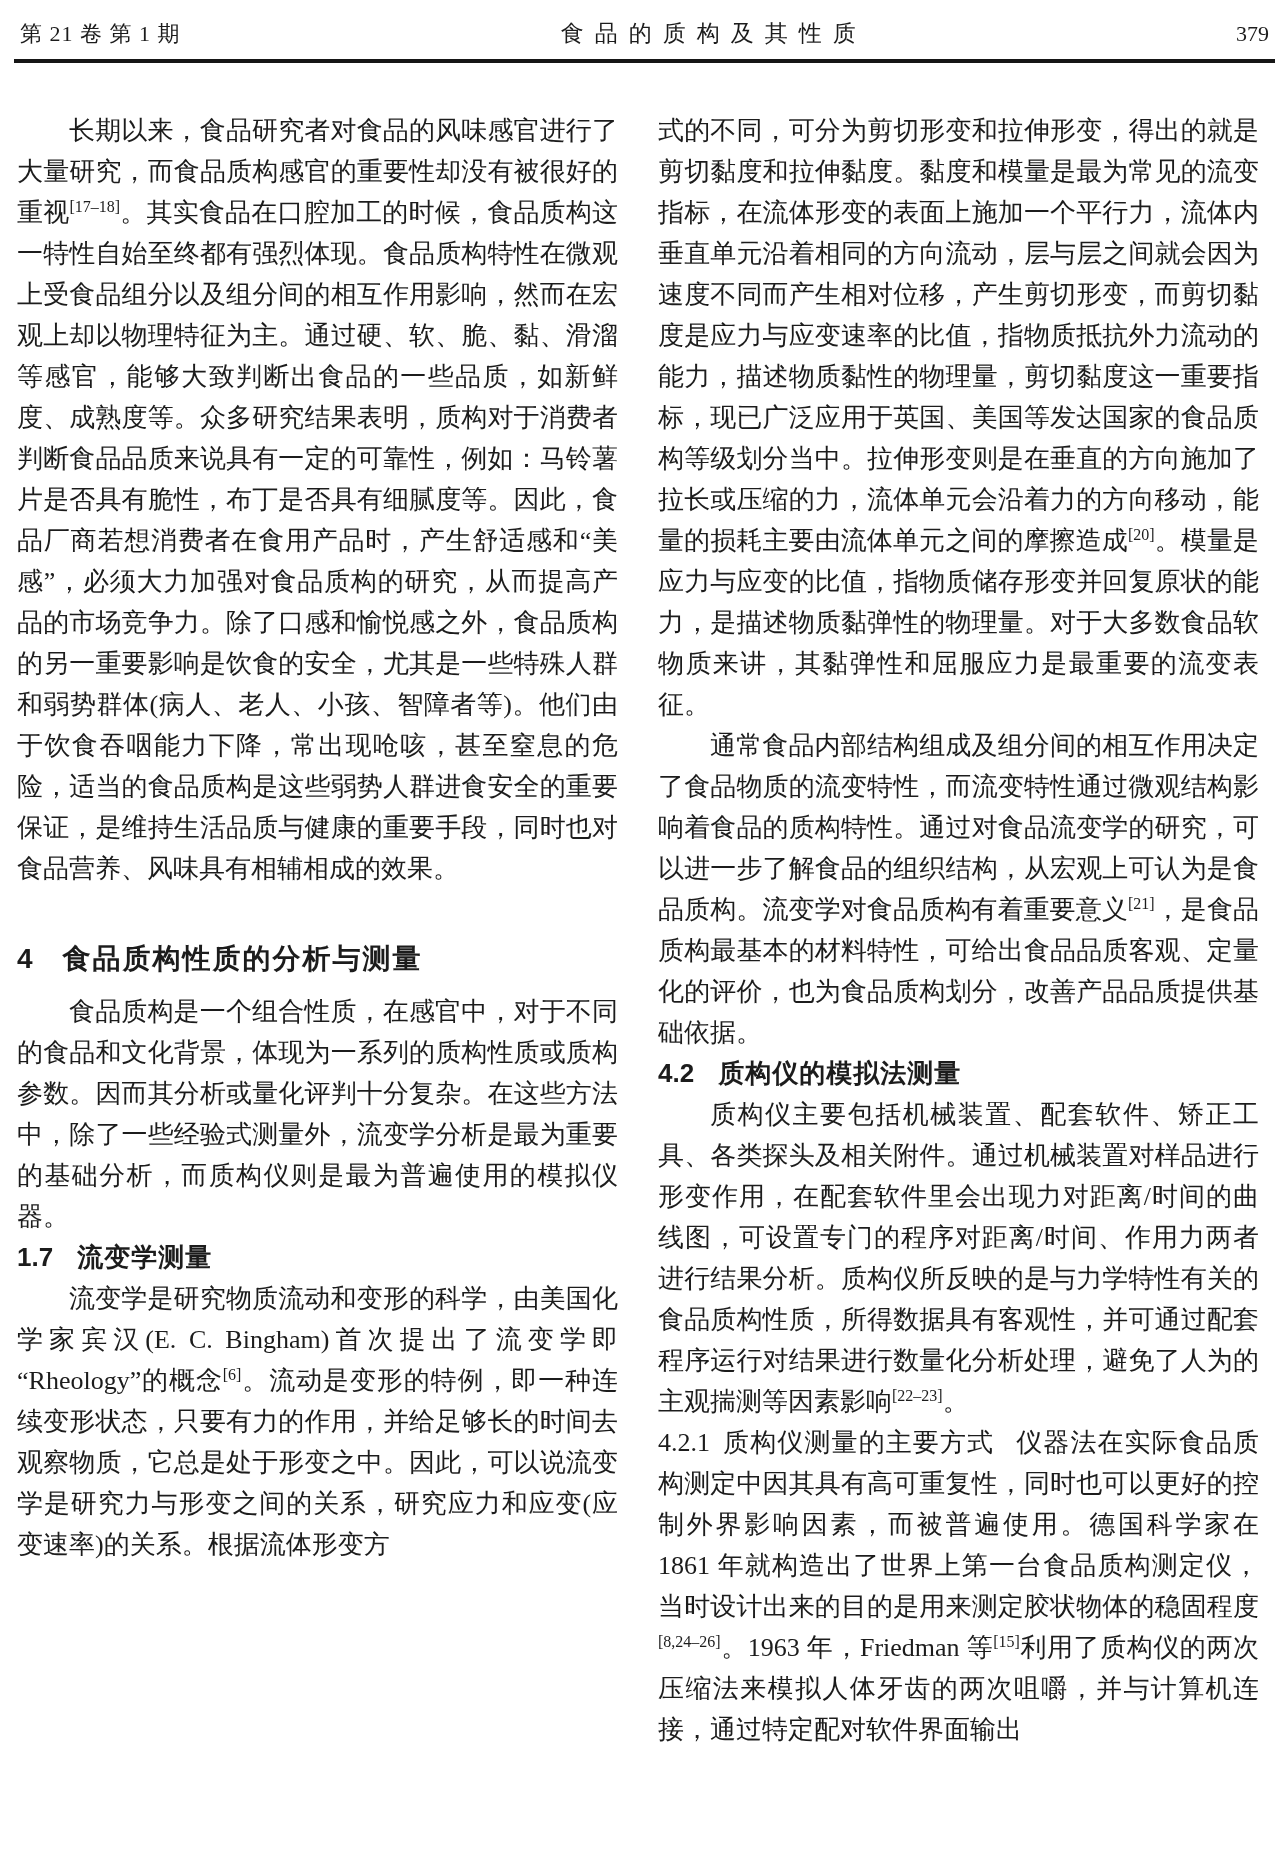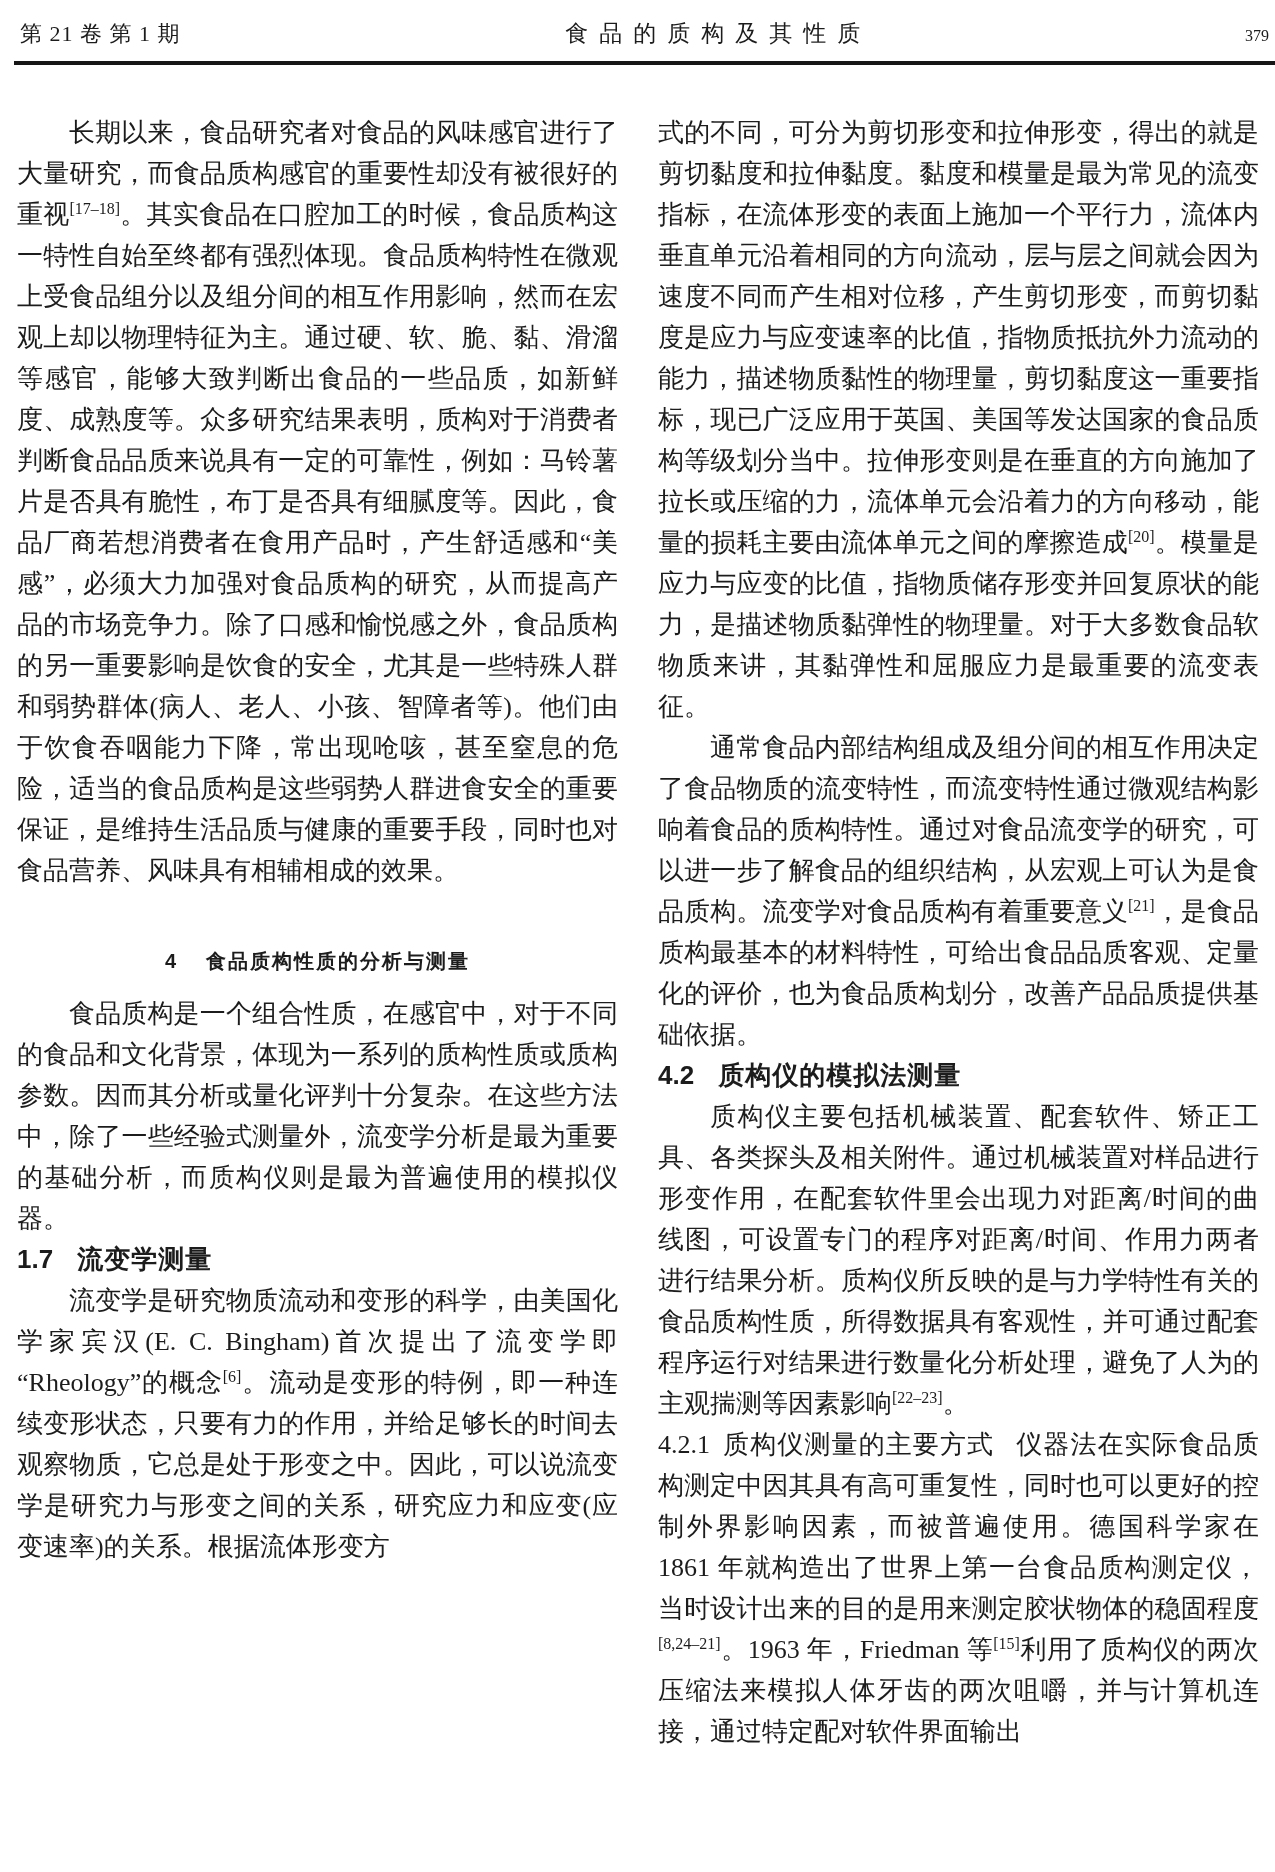--- a/index.html
+++ b/index.html
@@ -15,21 +15,21 @@
   .page-header {
     display: flex; align-items: baseline;
     font-size: 22px; line-height: 28px;
     padding: 0 6px;
   }
   .page-header .vol { flex: 0 0 auto; letter-spacing: 1px; }
   .page-header .running-title {
     flex: 1 1 auto; text-align: center;
     font-size: 23px; letter-spacing: 11px; text-indent: 11px;
   }
-  .page-header .pageno { flex: 0 0 auto; font-size: 16px; }
+  .page-header .pageno { flex: 0 0 auto; font-size: 22px; }
 
   .header-rule {
     height: 4px; background: #161616; border: none;
     margin: 11px 0 0 0;
   }
 
   .columns {
     display: flex; gap: 40px;
     margin-top: 47px;
     padding: 0 3px;
@@ -47,24 +47,23 @@
 
   .sup {
     font-size: 16px;
     vertical-align: 9px;
     line-height: 0;
   }
 
   .sec-h1 {
     font-family: "Liberation Sans", "DejaVu Sans", sans-serif;
     font-weight: bold;
-    font-size: 20px; line-height: 42px;
+    font-size: 28px; line-height: 42px;
     margin: 49px 0 11px 0;
     letter-spacing: 2px;
-    text-align: center;
   }
   .sec-h1 .hnum { margin-right: 30px; letter-spacing: 0; }
 
   .sec-h2 {
     font-family: "Liberation Sans", "DejaVu Sans", sans-serif;
     font-weight: bold;
     font-size: 26px; line-height: 41px;
     letter-spacing: 1px;
   }
   .sec-h2 .hnum { margin-right: 24px; letter-spacing: 0; }
@@ -88,16 +87,16 @@
         <div class="sec-h1"><span class="hnum">4</span><span>食品质构性质的分析与测量</span></div>
         <p class="para indent"><span>食品质构是一个组合性质，在感官中，对于不同的食品和文化背景，体现为一系列的质构性质或质构参数。因而其分析或量化评判十分复杂。在这些方法中，除了一些经验式测量外，流变学分析是最为重要的基础分析，而质构仪则是最为普遍使用的模拟仪器。</span></p>
         <div class="sec-h2"><span class="hnum">1.7</span><span>流变学测量</span></div>
         <p class="para indent"><span>流变学是研究物质流动和变形的科学，由美国化学家宾汉(E. C. Bingham)首次提出了流变学即“Rheology”的概念</span><span class="sup">[6]</span><span>。流动是变形的特例，即一种连续变形状态，只要有力的作用，并给足够长的时间去观察物质，它总是处于形变之中。因此，可以说流变学是研究力与形变之间的关系，研究应力和应变(应变速率)的关系。根据流体形变方</span></p>
       </div>
     <div class="col" id="col-right">
         <p class="para"><span>式的不同，可分为剪切形变和拉伸形变，得出的就是剪切黏度和拉伸黏度。黏度和模量是最为常见的流变指标，在流体形变的表面上施加一个平行力，流体内垂直单元沿着相同的方向流动，层与层之间就会因为速度不同而产生相对位移，产生剪切形变，而剪切黏度是应力与应变速率的比值，指物质抵抗外力流动的能力，描述物质黏性的物理量，剪切黏度这一重要指标，现已广泛应用于英国、美国等发达国家的食品质构等级划分当中。拉伸形变则是在垂直的方向施加了拉长或压缩的力，流体单元会沿着力的方向移动，能量的损耗主要由流体单元之间的摩擦造成</span><span class="sup">[20]</span><span>。模量是应力与应变的比值，指物质储存形变并回复原状的能力，是描述物质黏弹性的物理量。对于大多数食品软物质来讲，其黏弹性和屈服应力是最重要的流变表征。</span></p>
         <p class="para indent"><span>通常食品内部结构组成及组分间的相互作用决定了食品物质的流变特性，而流变特性通过微观结构影响着食品的质构特性。通过对食品流变学的研究，可以进一步了解食品的组织结构，从宏观上可认为是食品质构。流变学对食品质构有着重要意义</span><span class="sup">[21]</span><span>，是食品质构最基本的材料特性，可给出食品品质客观、定量化的评价，也为食品质构划分，改善产品品质提供基础依据。</span></p>
         <div class="sec-h2"><span class="hnum">4.2</span><span>质构仪的模拟法测量</span></div>
         <p class="para indent"><span>质构仪主要包括机械装置、配套软件、矫正工具、各类探头及相关附件。通过机械装置对样品进行形变作用，在配套软件里会出现力对距离/时间的曲线图，可设置专门的程序对距离/时间、作用力两者进行结果分析。质构仪所反映的是与力学特性有关的食品质构性质，所得数据具有客观性，并可通过配套程序运行对结果进行数量化分析处理，避免了人为的主观揣测等因素影响</span><span class="sup">[22–23]</span><span>。</span></p>
-        <p class="para"><span class="h3num">4.2.1</span><span class="h3title">质构仪测量的主要方式</span><span>仪器法在实际食品质构测定中因其具有高可重复性，同时也可以更好的控制外界影响因素，而被普遍使用。德国科学家在 1861 年就构造出了世界上第一台食品质构测定仪，当时设计出来的目的是用来测定胶状物体的稳固程度</span><span class="sup">[8,24–21]</span><span>。1963 年，Friedman 等</span><span class="sup">[15]</span><span>利用了质构仪的两次压缩法来模拟人体牙齿的两次咀嚼，并与计算机连接，通过特定配对软件界面输出</span></p>
+        <p class="para"><span class="h3num">4.2.1</span><span class="h3title">质构仪测量的主要方式</span><span>仪器法在实际食品质构测定中因其具有高可重复性，同时也可以更好的控制外界影响因素，而被普遍使用。德国科学家在 1861 年就构造出了世界上第一台食品质构测定仪，当时设计出来的目的是用来测定胶状物体的稳固程度</span><span class="sup">[8,24–26]</span><span>。1963 年，Friedman 等</span><span class="sup">[15]</span><span>利用了质构仪的两次压缩法来模拟人体牙齿的两次咀嚼，并与计算机连接，通过特定配对软件界面输出</span></p>
       </div>
   </div>
 </div>
 
 </body></html>

